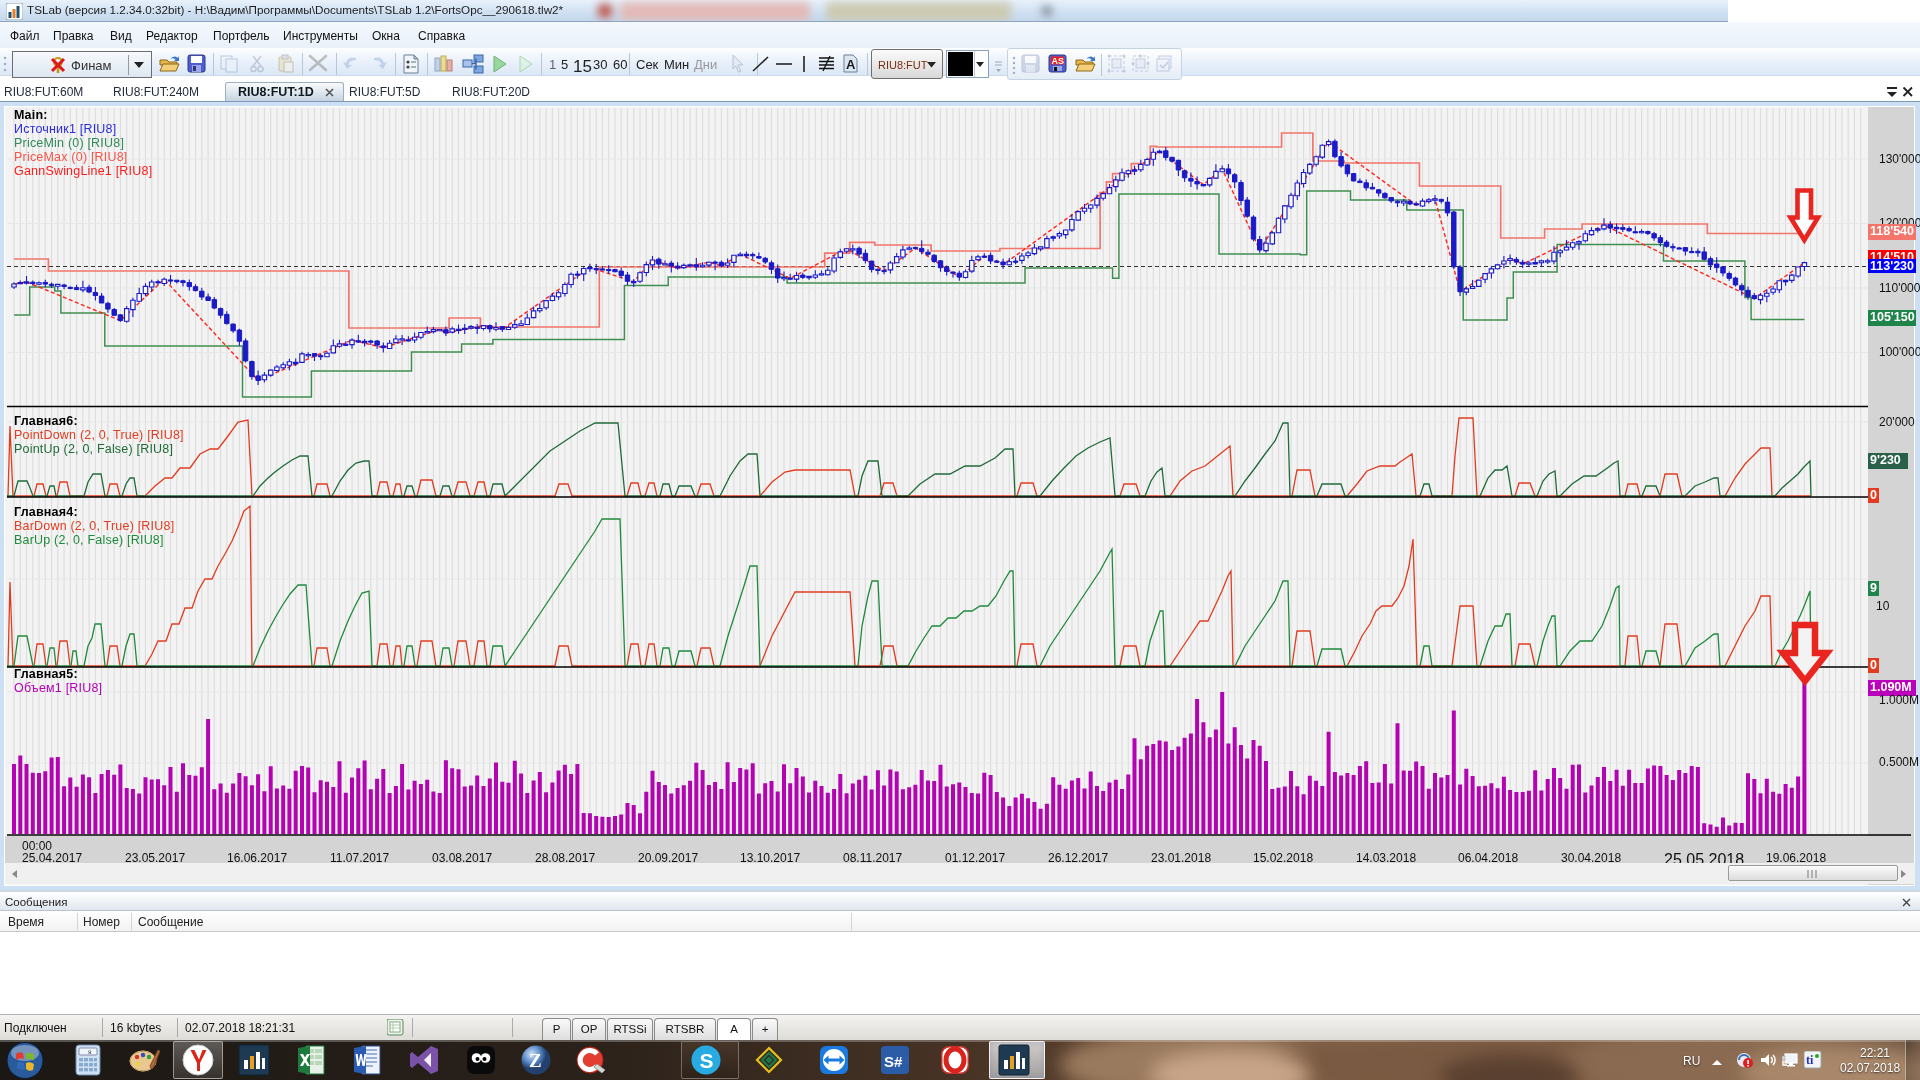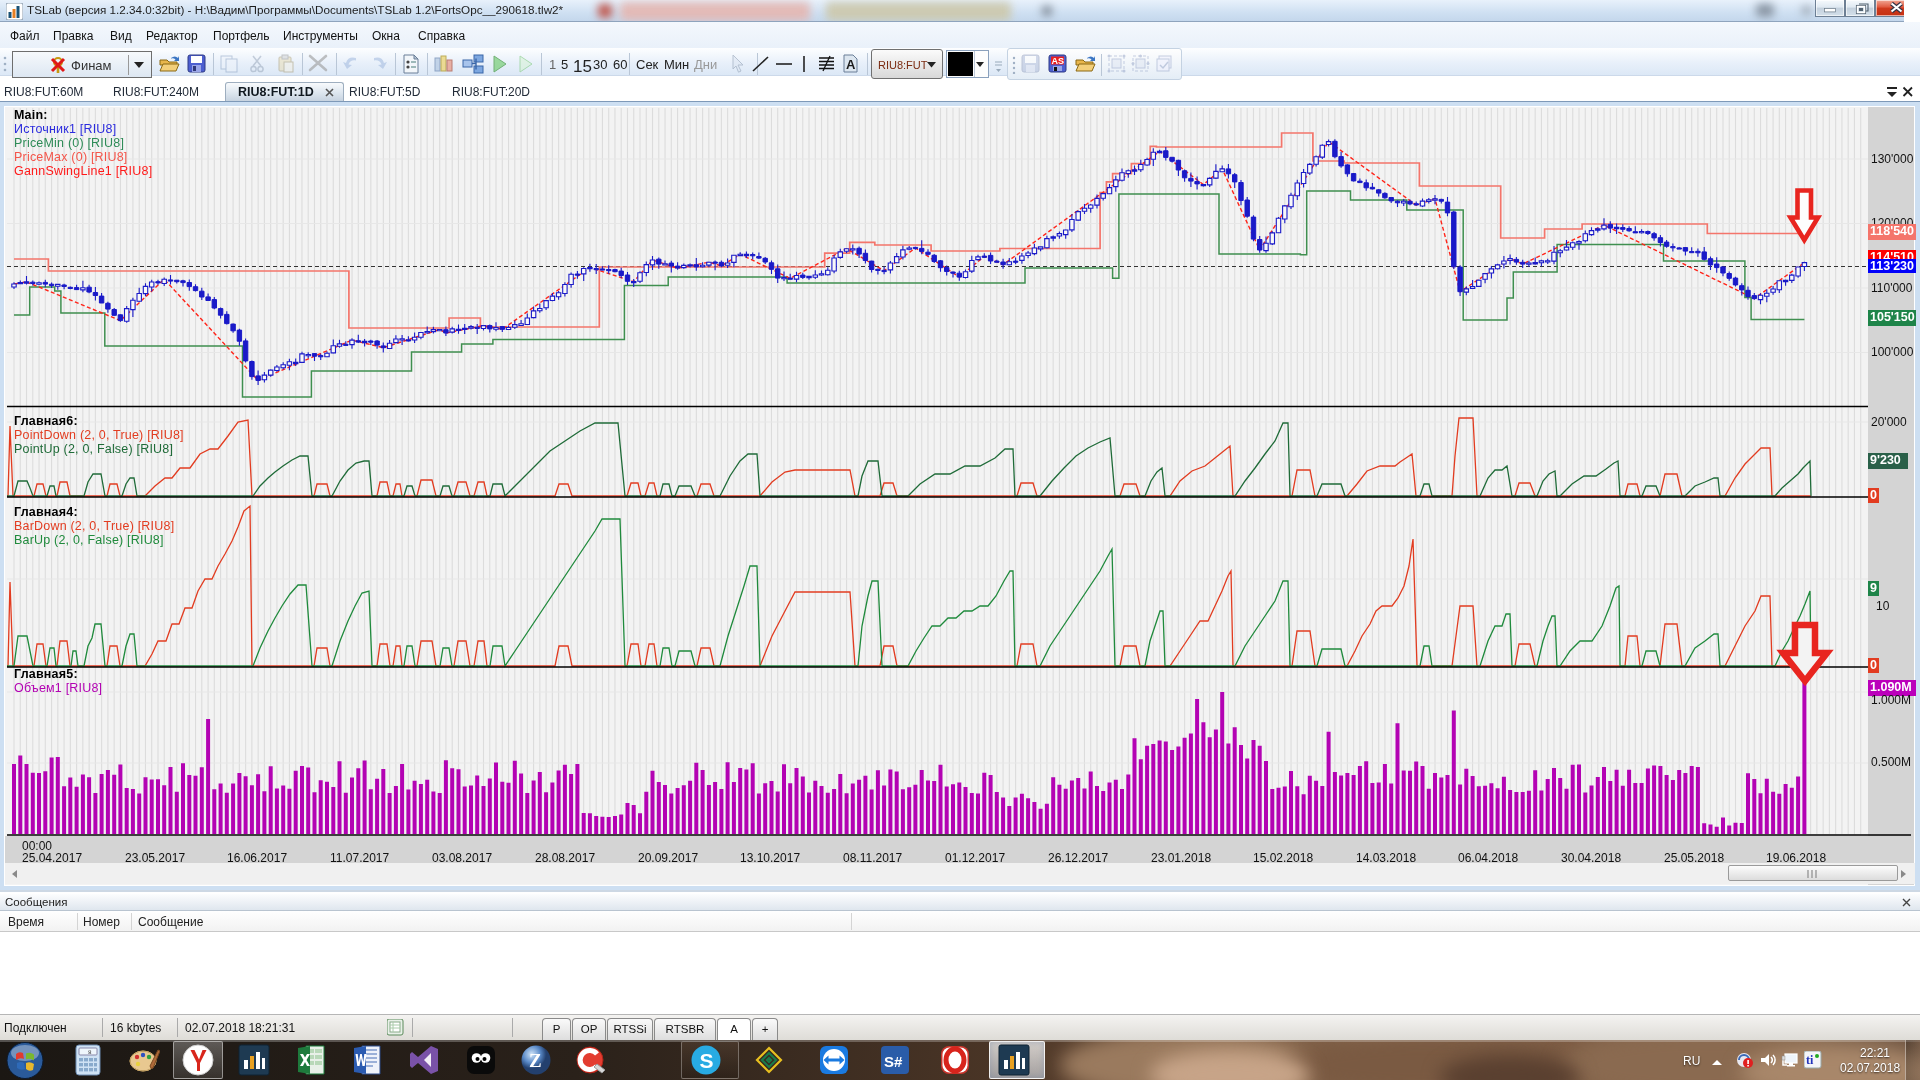--- a/index.html
+++ b/index.html
@@ -1,37 +1,37 @@
 <!DOCTYPE html>
 <html><head><meta charset="utf-8"><style>
 *{margin:0;padding:0;box-sizing:border-box}
 body{width:1920px;height:1080px;overflow:hidden;font-family:"Liberation Sans",sans-serif;position:relative;background:#fff}
 .abs{position:absolute}
 
-#title{left:0;top:0;width:1904px;height:22px;background:linear-gradient(#e8f1fb,#cfe0f2 60%,#c4d7ec);overflow:hidden;border-bottom:1px solid #8fa4bd}
+#title{left:0;top:0;width:1728px;height:22px;background:linear-gradient(#e8f1fb,#cfe0f2 60%,#c4d7ec);overflow:hidden;border-bottom:1px solid #8fa4bd}
 #title .blob{position:absolute;filter:blur(4px);border-radius:4px}
 #ttext{position:absolute;left:27px;top:3px;font-size:12px;color:#1c1c1c;white-space:nowrap}
 .capbtn{position:absolute;top:0;height:17px;border:1px solid #6d7f94;border-top:none;background:linear-gradient(#f6fafd,#dfe9f2 45%,#c3d0dd 50%,#d4e0ea);box-shadow:inset 0 0 0 1px rgba(255,255,255,.6)}
 #closebtn{background:linear-gradient(#f1a795,#e0593f 45%,#cf3a1d 50%,#c53012);border-bottom-right-radius:2px}
 
 #menu{left:0;top:22px;width:1920px;height:39px;background:linear-gradient(#f4f8fd,#e4edf8);font-size:12px;color:#111}
 #menu span{position:absolute;top:7px}
 
 #tbar{left:0;top:48px;width:1920px;height:28px;background:linear-gradient(#fdfeff,#e8f0fa 55%,#dce8f6);border-bottom:1px solid #ccd9ea}
 .tsep{position:absolute;top:5px;height:22px;width:1px;background:#b9c6d6}
 .ticon{position:absolute;top:6px;font-size:15px}
 
 #tabrow{left:0;top:82px;width:1920px;height:19px;background:#fff;font-size:12px;color:#222b38}
 #tabrow .t{position:absolute;top:3px}
 #activetab{position:absolute;left:225px;top:0;width:119px;height:19px;background:linear-gradient(#f8fafc,#dde6ef 55%,#c7d3e0);border:1px solid #9eaebf;border-bottom:none;border-radius:3px 3px 0 0}
 
 #frame{left:0;top:101px;width:1920px;height:789px;background:#cddff2;border-top:1px solid #7e99b8}
 #plot{position:absolute;left:4px;top:4px;width:1911px;height:780px;background:#f3f3f3;border:1px solid #fff;overflow:hidden}
 .leg{position:absolute;font-size:12.5px;letter-spacing:.2px;line-height:13.8px;white-space:pre}
-.axlab{position:absolute;left:1868px;width:47px;font-size:12px;color:#111;text-align:left;padding-left:3px;white-space:nowrap}
+.axlab{position:absolute;left:1868px;width:47px;font-size:12px;color:#111;text-align:left;padding-left:11px;white-space:nowrap}
 .chip{position:absolute;left:1868px;width:48px;font-size:12.5px;font-weight:bold;color:#fff;padding-left:2px;white-space:nowrap}
 
 #msg{left:0;top:890px;width:1920px;height:124px;background:#fff;border-top:2px solid #cdd8e4}
 #msghdr{position:absolute;left:0;top:2px;width:1920px;height:17px;background:linear-gradient(#fcfdfe,#dfe6ee);border-bottom:1px solid #b9c4d0;font-size:11.5px;color:#222;padding:2px 0 0 5px}
 #msgcols{position:absolute;left:0;top:19px;width:1920px;height:21px;background:linear-gradient(#ffffff,#f2f2f2);border-bottom:1px solid #c8c8c8;font-size:12px;color:#222}
 #msgcols span{position:absolute;top:4px}
 #msgcols i{position:absolute;top:2px;height:17px;width:1px;background:#d4d4d4}
 
 #status{left:0;top:1014px;width:1920px;height:26px;background:linear-gradient(#f4f3f1,#dedcd7);border-top:1px solid #b6b6b6;font-size:12px;color:#111}
 #status .s{position:absolute;top:6px}
@@ -352,21 +352,21 @@
 <div class="abs" style="left:638px;top:851px;font-size:12px;color:#111">20.09.2017</div>
 <div class="abs" style="left:740px;top:851px;font-size:12px;color:#111">13.10.2017</div>
 <div class="abs" style="left:843px;top:851px;font-size:12px;color:#111">08.11.2017</div>
 <div class="abs" style="left:945px;top:851px;font-size:12px;color:#111">01.12.2017</div>
 <div class="abs" style="left:1048px;top:851px;font-size:12px;color:#111">26.12.2017</div>
 <div class="abs" style="left:1151px;top:851px;font-size:12px;color:#111">23.01.2018</div>
 <div class="abs" style="left:1253px;top:851px;font-size:12px;color:#111">15.02.2018</div>
 <div class="abs" style="left:1356px;top:851px;font-size:12px;color:#111">14.03.2018</div>
 <div class="abs" style="left:1458px;top:851px;font-size:12px;color:#111">06.04.2018</div>
 <div class="abs" style="left:1561px;top:851px;font-size:12px;color:#111">30.04.2018</div>
-<div class="abs" style="left:1664px;top:851px;font-size:12px;color:#111">25.05.2018</div>
+<div class="abs" style="left:1664px;top:851px;font-size:16px;color:#111">25.05.2018</div>
 <div class="abs" style="left:1766px;top:851px;font-size:12px;color:#111">19.06.2018</div>
 
 <div class="abs" style="left:5px;top:863px;width:1910px;height:21px;background:#f0f0f0">
   <svg style="position:absolute;left:5px;top:6px" width="10" height="10">
       <path d="M7 1 L2 5 L7 9 z" fill="#8a8a8a"></path>
     </svg>
   <div style="position:absolute;left:1723px;top:2px;width:170px;height:16px;border:1px solid #9a9a9a;border-radius:2px;background:linear-gradient(#fcfcfc,#dcdcdc)">
     <svg style="position:absolute;left:78px;top:4px" width="14" height="8">
         <path d="M1 0v8M5 0v8M9 0v8" stroke="#9a9a9a" stroke-width="1.4"></path>
       </svg>

